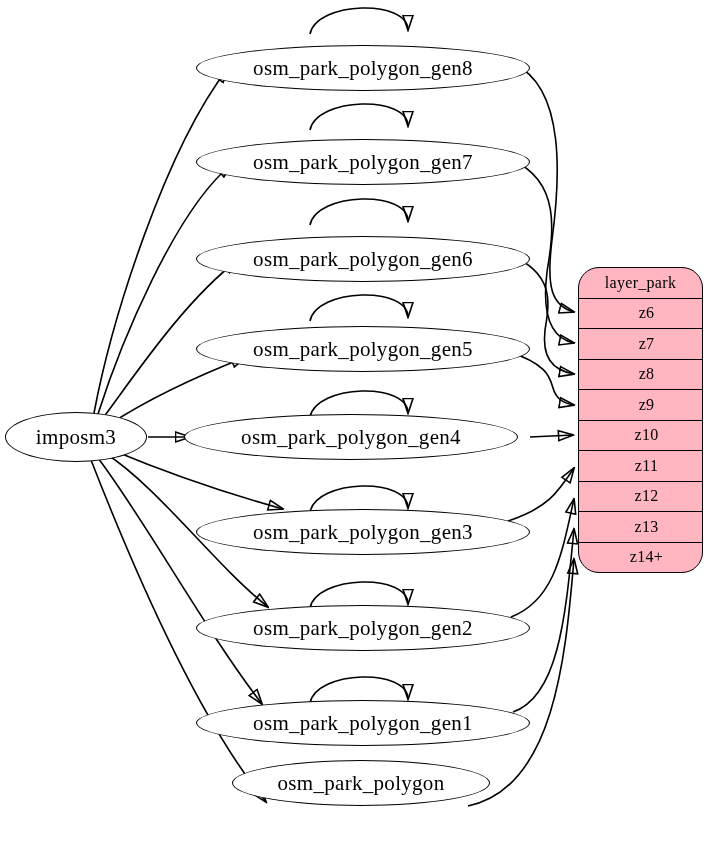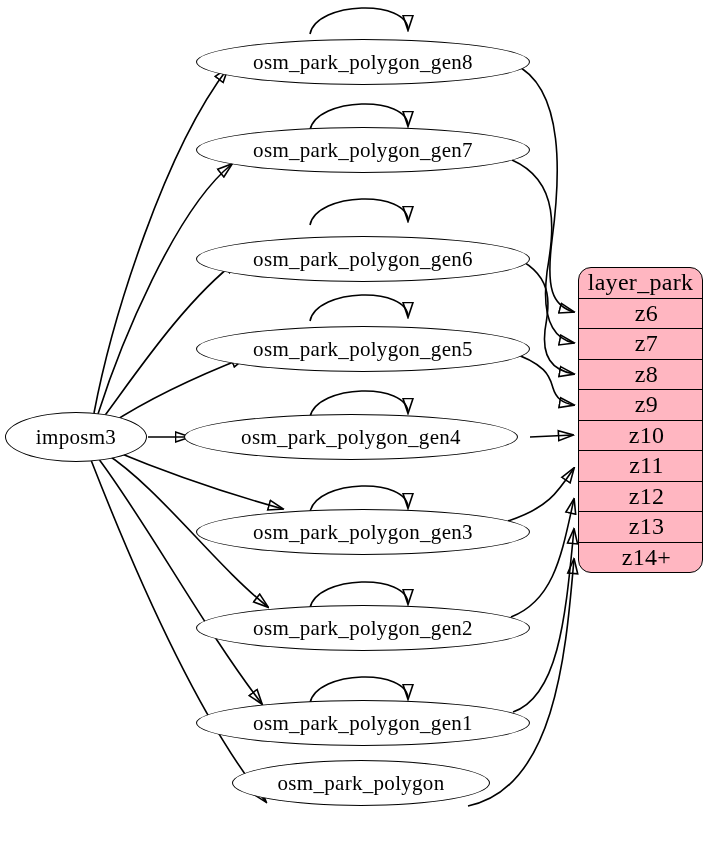--- a/index.html
+++ b/index.html
@@ -10,22 +10,22 @@
   svg.edges{position:absolute;left:0;top:0;width:707px;height:851px;}
   svg.edges path{fill:none;stroke:#000;stroke-width:1.6px;}
   .node{
     position:absolute;display:flex;align-items:center;justify-content:center;
     border:1.5px solid #000;border-radius:50%;background:#fff;
     font-size:21px;letter-spacing:0.3px;white-space:nowrap;box-sizing:border-box;
   }
   .record{
     position:absolute;left:578px;top:267px;width:125px;height:306px;
     display:flex;flex-direction:column;
-    border:1.8px solid #000;border-radius:13px;overflow:hidden;
-    box-sizing:border-box;font-size:24px;letter-spacing:0.3px;justify-content:space-between;
+    border:1.8px solid #000;border-radius:21px;overflow:hidden;
+    box-sizing:border-box;font-size:16px;letter-spacing:0.3px;justify-content:space-between;
   }
   .trow{
     flex:1;display:flex;align-items:center;justify-content:center;
     box-sizing:border-box;
   }
   .trow + .trow{border-top:1.6px solid #000;padding-left:12px;}
 </style>
 </head>
 <body>
 
@@ -63,22 +63,22 @@
     <path d="M 510 255 C 556 274, 549 305, 545 330 C 542 356, 551 370, 574 374" marker-end="url(#arw)"></path>
     <path d="M 507 351 C 548 364, 550 378, 553 388 C 556 398, 562 403, 574 405" marker-end="url(#arw)"></path>
     <path d="M 530 437 L 573 435" marker-end="url(#arw)"></path>
     <path d="M 508 521 C 548 508, 558 492, 574 468" marker-end="url(#arw)"></path>
     <path d="M 511 617 C 555 600, 562 552, 574 499" marker-end="url(#arw)"></path>
     <path d="M 513 712 C 560 696, 566 610, 574 529" marker-end="url(#arw)"></path>
     <path d="M 468 806 C 556 788, 566 650, 574 559" marker-end="url(#arw)"></path>
   </svg>
 
   <div class="node" style="left:5px;  top:412px;width:142px;height:50px;">imposm3</div>
-  <div class="node" style="left:196px;top:39px; width:334px;height:46px;">osm_park_polygon_gen8</div>
-  <div class="node" style="left:196px;top:127px;width:334px;height:46px;">osm_park_polygon_gen7</div>
+  <div class="node" style="left:196px;top:45px; width:334px;height:46px;">osm_park_polygon_gen8</div>
+  <div class="node" style="left:196px;top:139px;width:334px;height:46px;">osm_park_polygon_gen7</div>
   <div class="node" style="left:196px;top:236px;width:334px;height:46px;">osm_park_polygon_gen6</div>
   <div class="node" style="left:196px;top:326px;width:334px;height:46px;">osm_park_polygon_gen5</div>
   <div class="node" style="left:184px;top:414px;width:334px;height:46px;">osm_park_polygon_gen4</div>
   <div class="node" style="left:196px;top:509px;width:334px;height:46px;">osm_park_polygon_gen3</div>
   <div class="node" style="left:196px;top:605px;width:334px;height:46px;">osm_park_polygon_gen2</div>
   <div class="node" style="left:196px;top:700px;width:334px;height:46px;">osm_park_polygon_gen1</div>
   <div class="node" style="left:232px;top:760px;width:258px;height:46px;">osm_park_polygon</div>
 
   <div class="record" style="background-color: rgb(255, 182, 193);">
     <div class="trow">layer_park</div>

